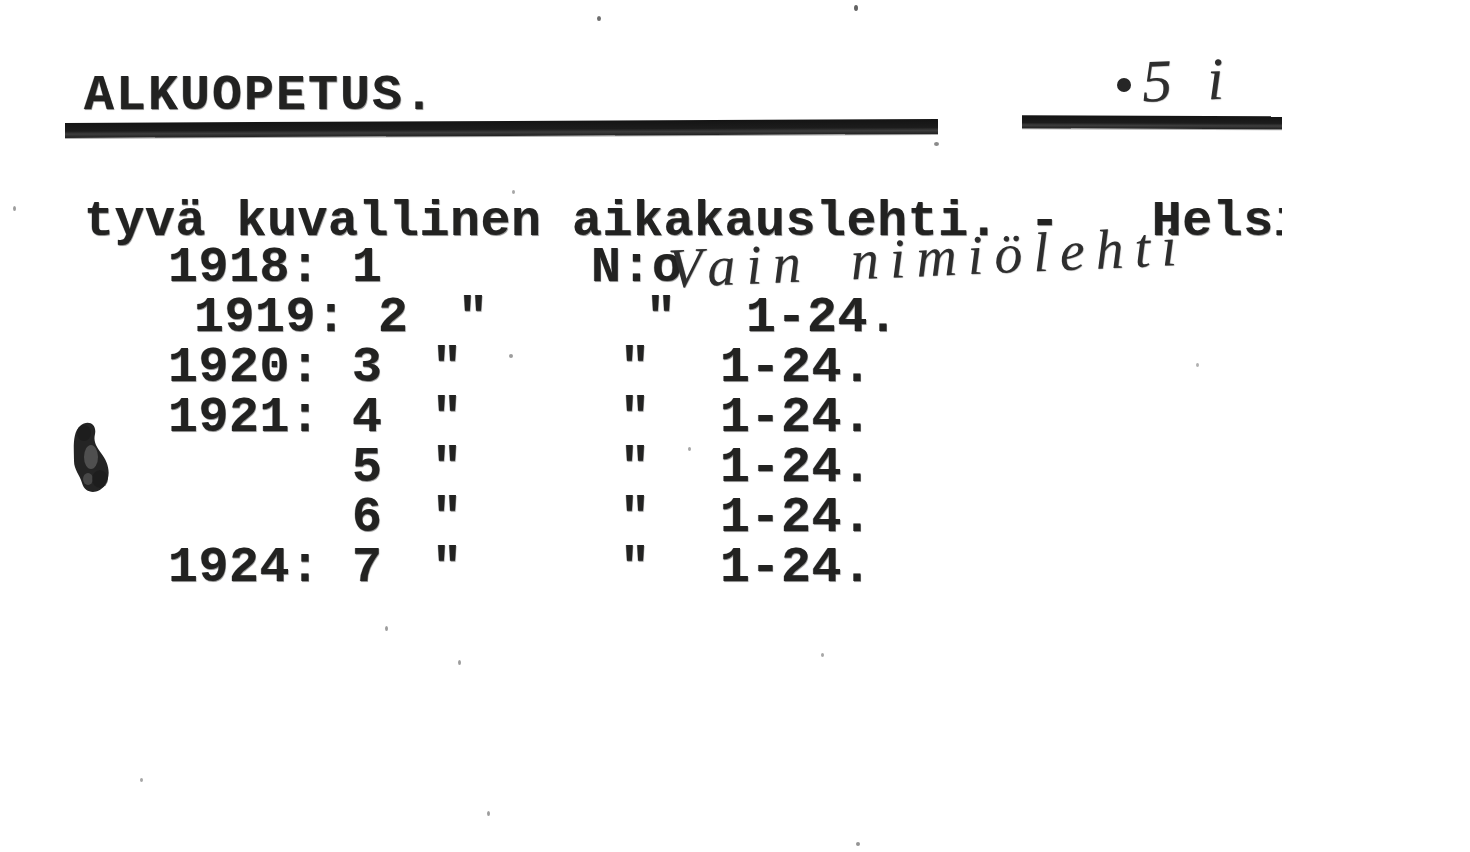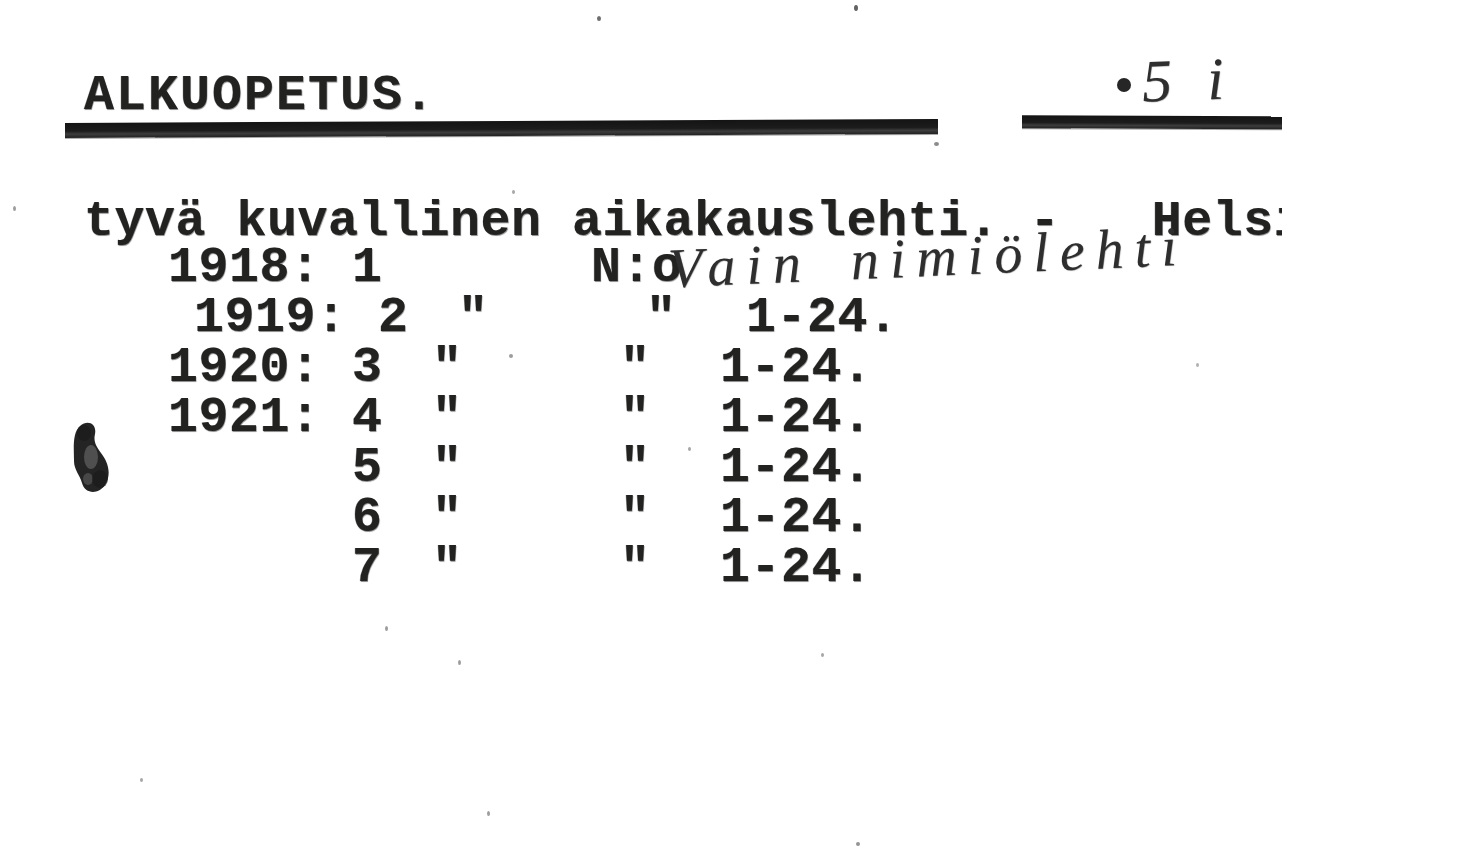--- a/index.html
+++ b/index.html
@@ -104,20 +104,21 @@
   </div>
 
   <div class="row" style="top:493px;">
     <span class="typed c-vol">6</span>
     <span class="typed c-d1">"</span>
     <span class="typed c-d2">"</span>
     <span class="typed c-iss">1-24.</span>
   </div>
 
   <div class="row" style="top:543px;">
+    <span class="typed c-year">1924:</span>
     <span class="typed c-vol">7</span>
     <span class="typed c-d1">"</span>
     <span class="typed c-d2">"</span>
     <span class="typed c-iss">1-24.</span>
   </div>
 
   <svg style="position:absolute;left:64px;top:421px;" width="58" height="78" viewBox="0 0 58 78">
     <path d="M16,5 C24,-2 33,3 31,13 C29,21 33,26 37,32 C44,41 48,53 41,64 C34,74 21,73 18,62 C16,54 10,49 10,40 C10,29 8,12 16,5 Z" fill="#242424"></path>
     <ellipse cx="27" cy="36" rx="7" ry="12" fill="#7a7a7a" opacity="0.5"></ellipse>
     <ellipse cx="24" cy="58" rx="5" ry="6" fill="#8a8a8a" opacity="0.35"></ellipse>

